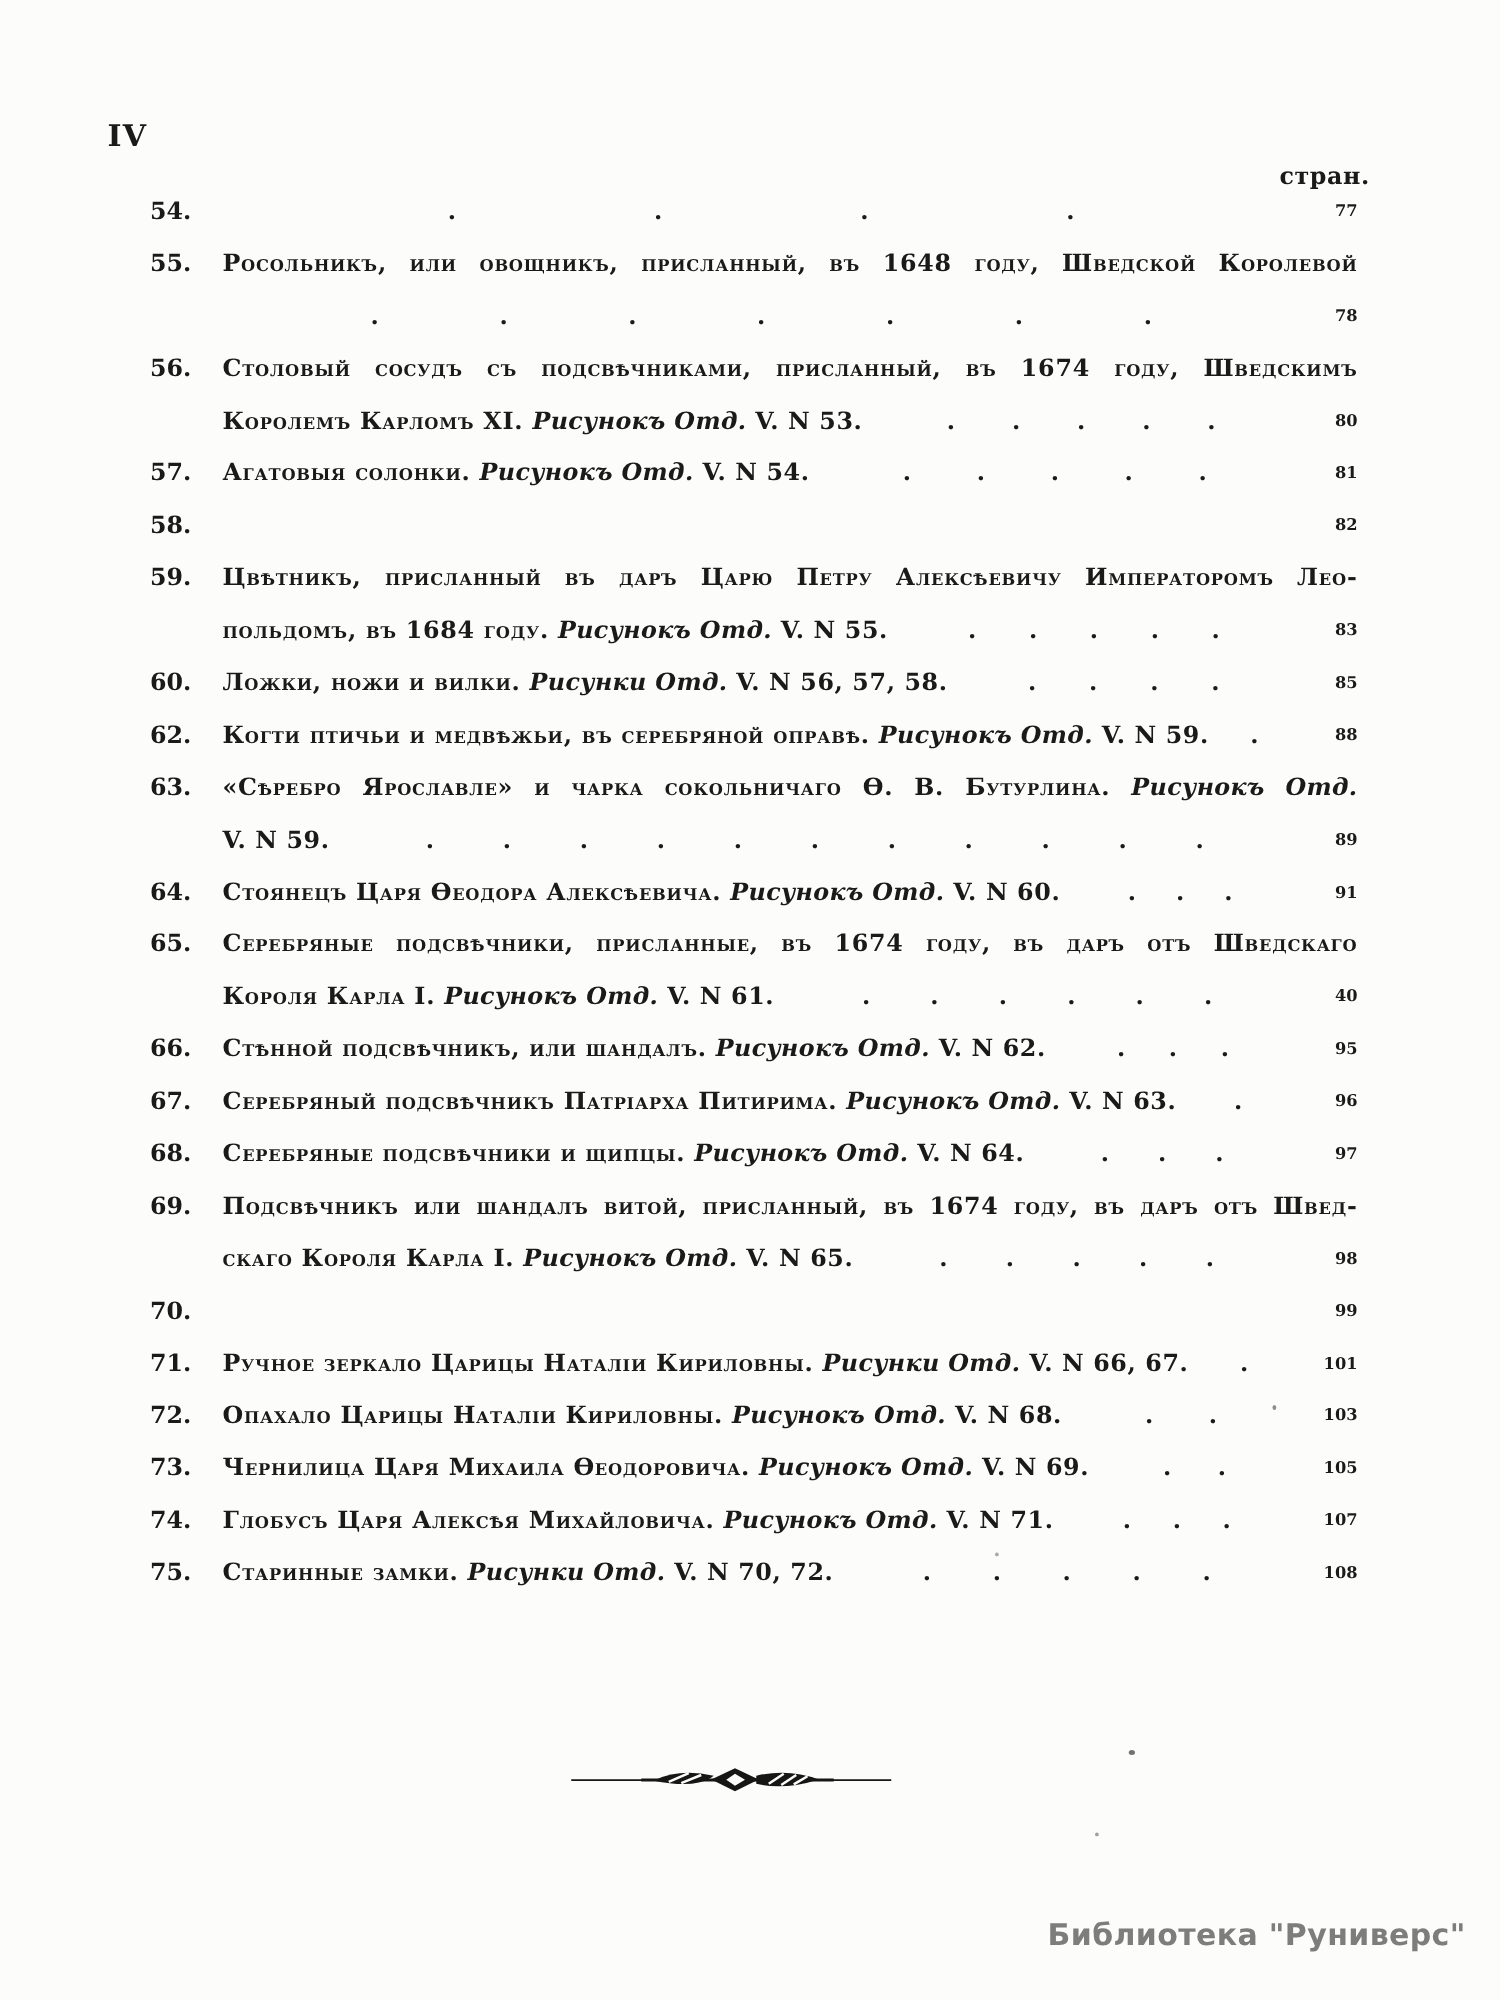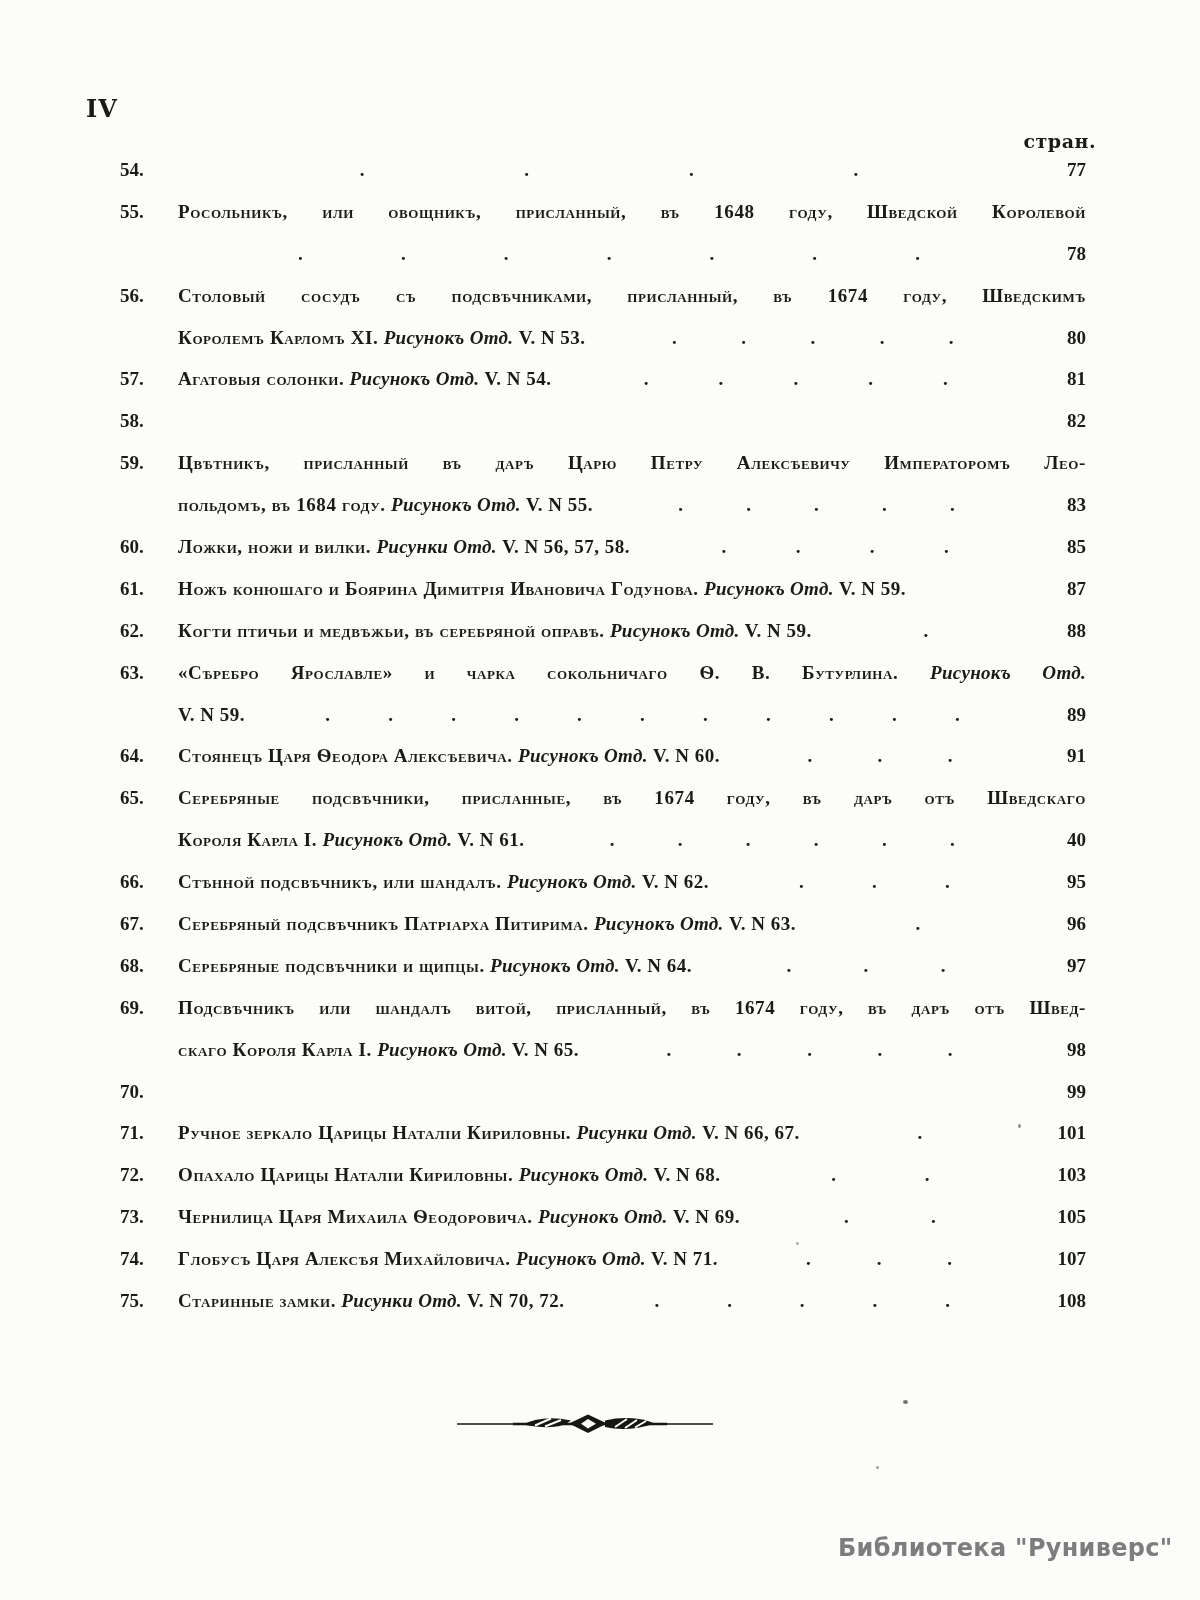--- a/index.html
+++ b/index.html
@@ -15,41 +15,41 @@
     font-size:24px;font-weight:700;letter-spacing:1px;
   }
   .col-header{
     position:absolute;right:104px;top:130px;
     font-size:19px;font-weight:700;letter-spacing:.5px;
   }
   .toc{
     position:absolute;left:120px;top:149px;width:966px;
   }
   .line{
-    display:flex;height:41.9px;line-height:41.9px;white-space:nowrap;font-family:Liberation Serif, serif;
+    display:flex;height:41.9px;line-height:41.9px;white-space:nowrap;
   }
   .num{
     flex:0 0 58px;font-size:19px;font-weight:700;
   }
   .txt{font-size:19px;font-weight:700;}
   .txt.fill{
     flex:1 1 auto;white-space:normal;
     text-align:justify;text-align-last:justify;
   }
   .seg-rm{font-variant:small-caps;letter-spacing:.6px;}
   .seg-it{font-style:italic;letter-spacing:.3px;}
   .seg-ref{letter-spacing:.5px;}
   .leader{
     flex:1 1 auto;min-width:14px;display:flex;
     justify-content:space-evenly;overflow:hidden;
     padding:0 14px 0 22px;
   }
   .leader i{font-style:normal;font-weight:700;font-size:19px;}
   .page{
-    flex:0 0 54px;text-align:right;font-size:19px;font-weight:700;
+    flex:0 0 54px;text-align:right;font-size:13px;font-weight:700;
   }
   .tailpiece{
     position:absolute;left:455px;top:1410px;width:260px;height:28px;
   }
   .watermark{
     position:absolute;left:838px;top:1534px;
     font-family:"DejaVu Sans","Liberation Sans",sans-serif;
     font-size:24px;font-weight:700;color:#7d7d7d;letter-spacing:.3px;
   }
   .speck{position:absolute;background:#444;border-radius:50%;opacity:.75;}
@@ -145,26 +145,20 @@
     <div class="line">
       <span class="num">60.</span>
       <span class="txt"><span class="seg-rm">Ложки, ножи и вилки. </span><span class="seg-it">Рисунки Отд.</span><span class="seg-ref"> V. N 56, 57, 58.</span></span>
       <span class="leader">
         <i>.</i>
         <i>.</i>
         <i>.</i>
         <i>.</i>
       </span>
       <span class="page">85</span>
-    </div>
-    <div class="line">
-      <span class="num">61.</span>
-      <span class="txt"><span class="seg-rm">Ножъ конюшаго и Боярина Димитрія Ивановича Годунова. </span><span class="seg-it">Рисунокъ Отд.</span><span class="seg-ref"> V. N 59.</span></span>
-      <span class="leader"></span>
-      <span class="page">87</span>
     </div>
     <div class="line">
       <span class="num">62.</span>
       <span class="txt"><span class="seg-rm">Когти птичьи и медвѣжьи, въ серебряной оправѣ. </span><span class="seg-it">Рисунокъ Отд.</span><span class="seg-ref"> V. N 59.</span></span>
       <span class="leader">
         <i>.</i>
       </span>
       <span class="page">88</span>
     </div>
     <div class="line">

